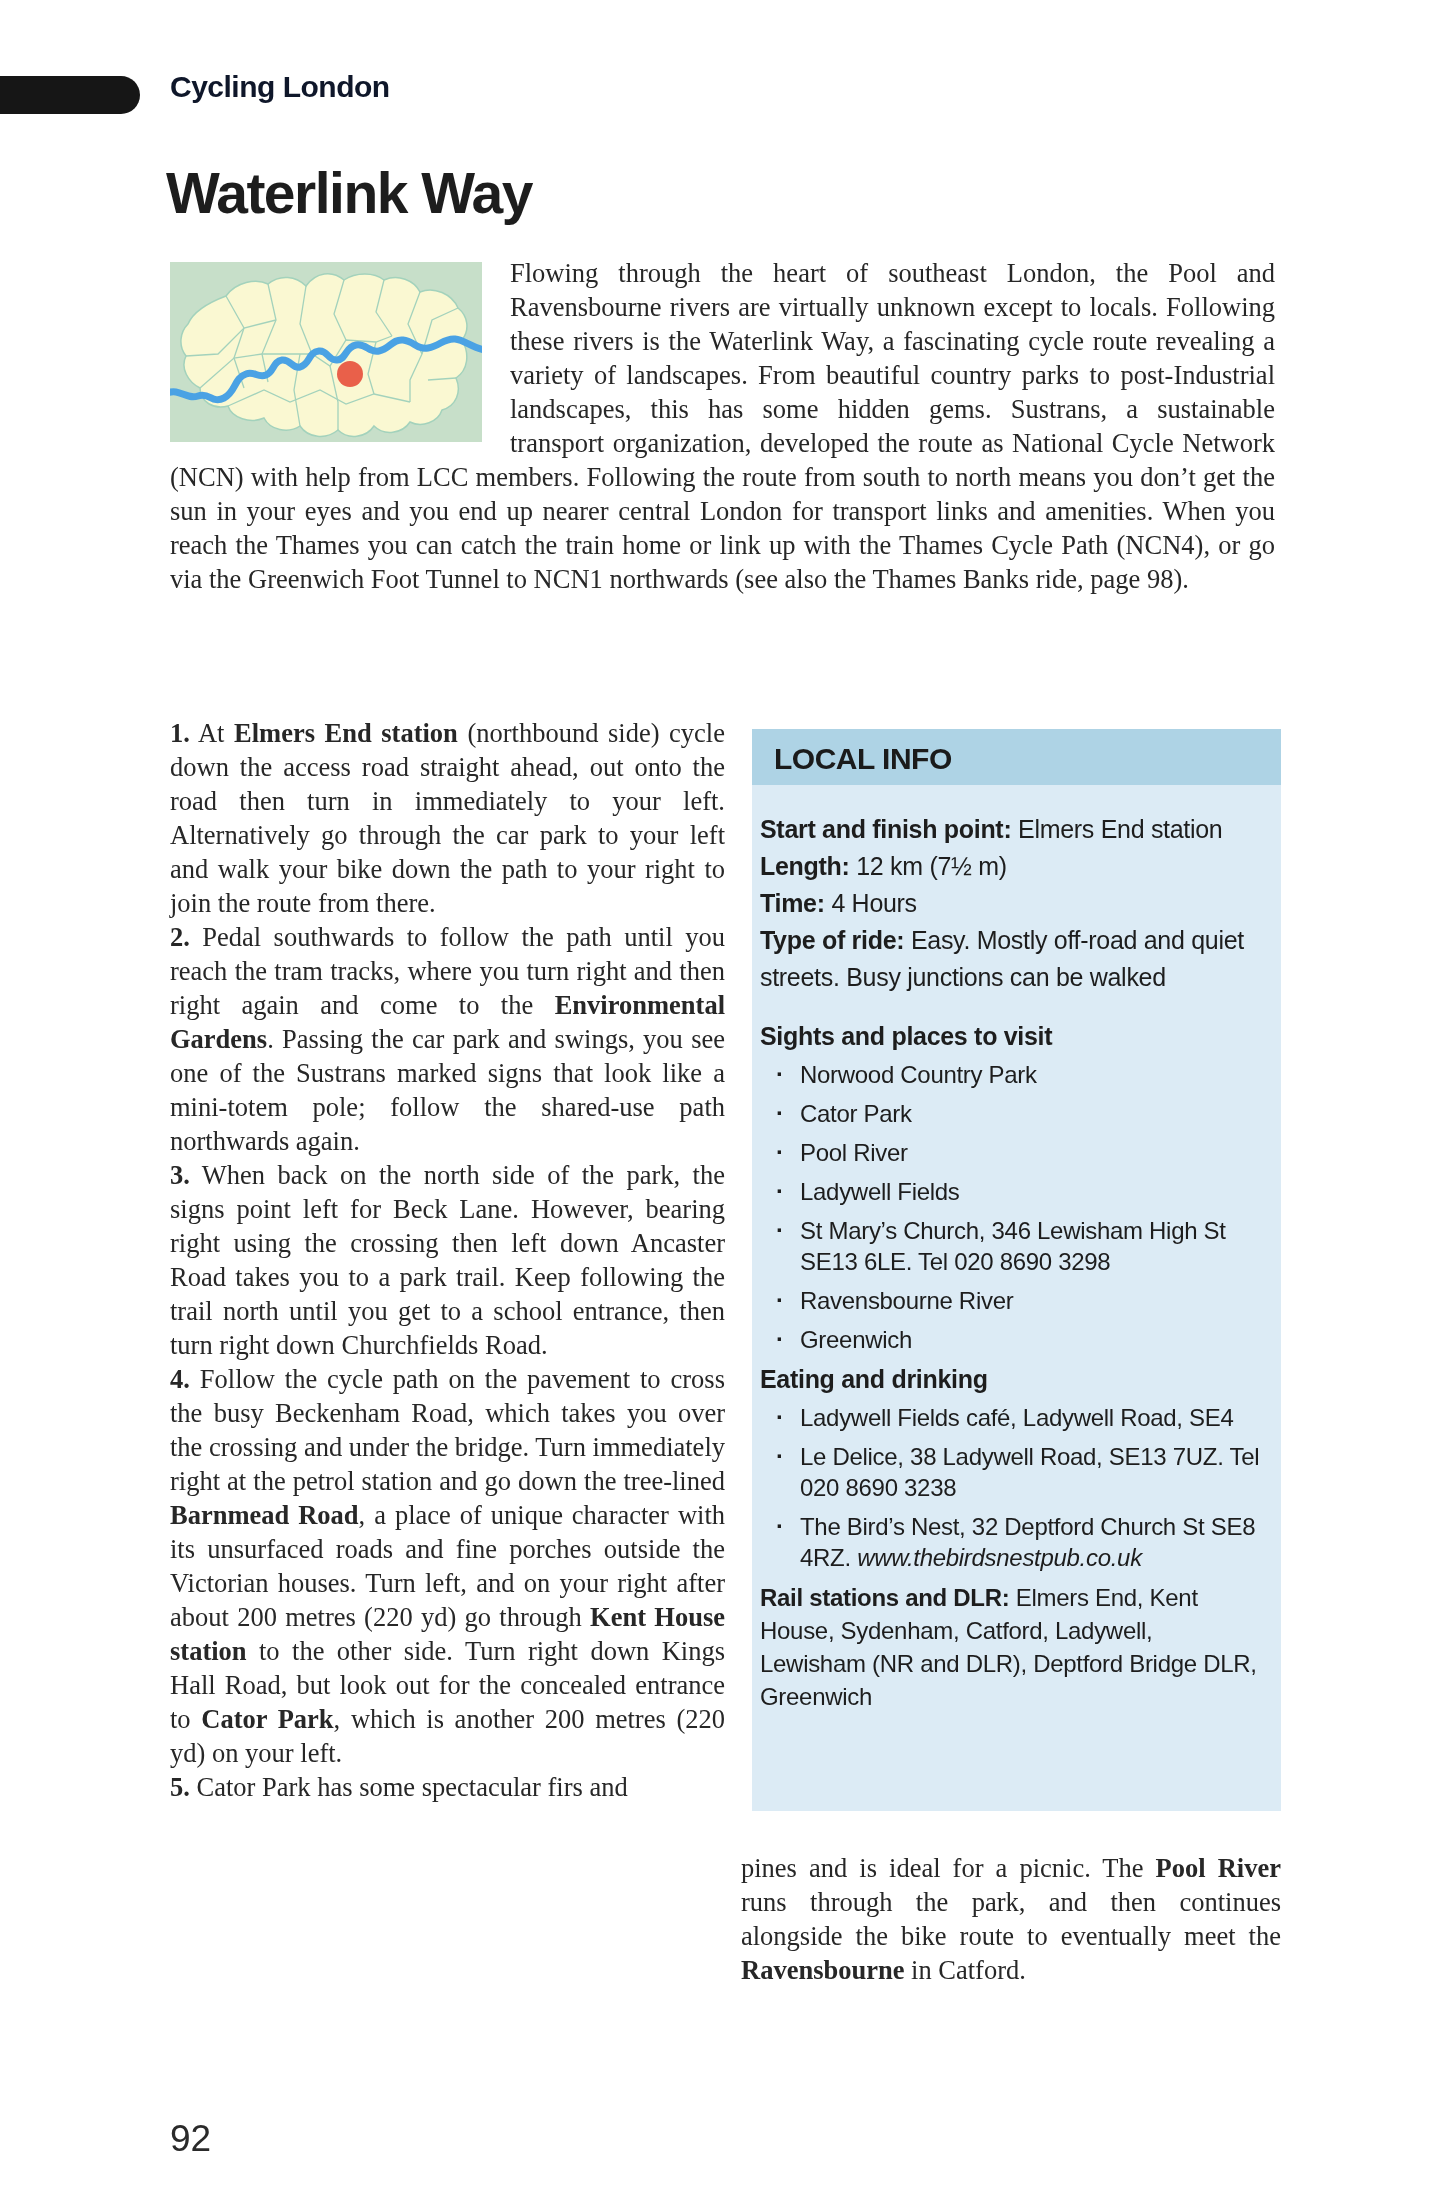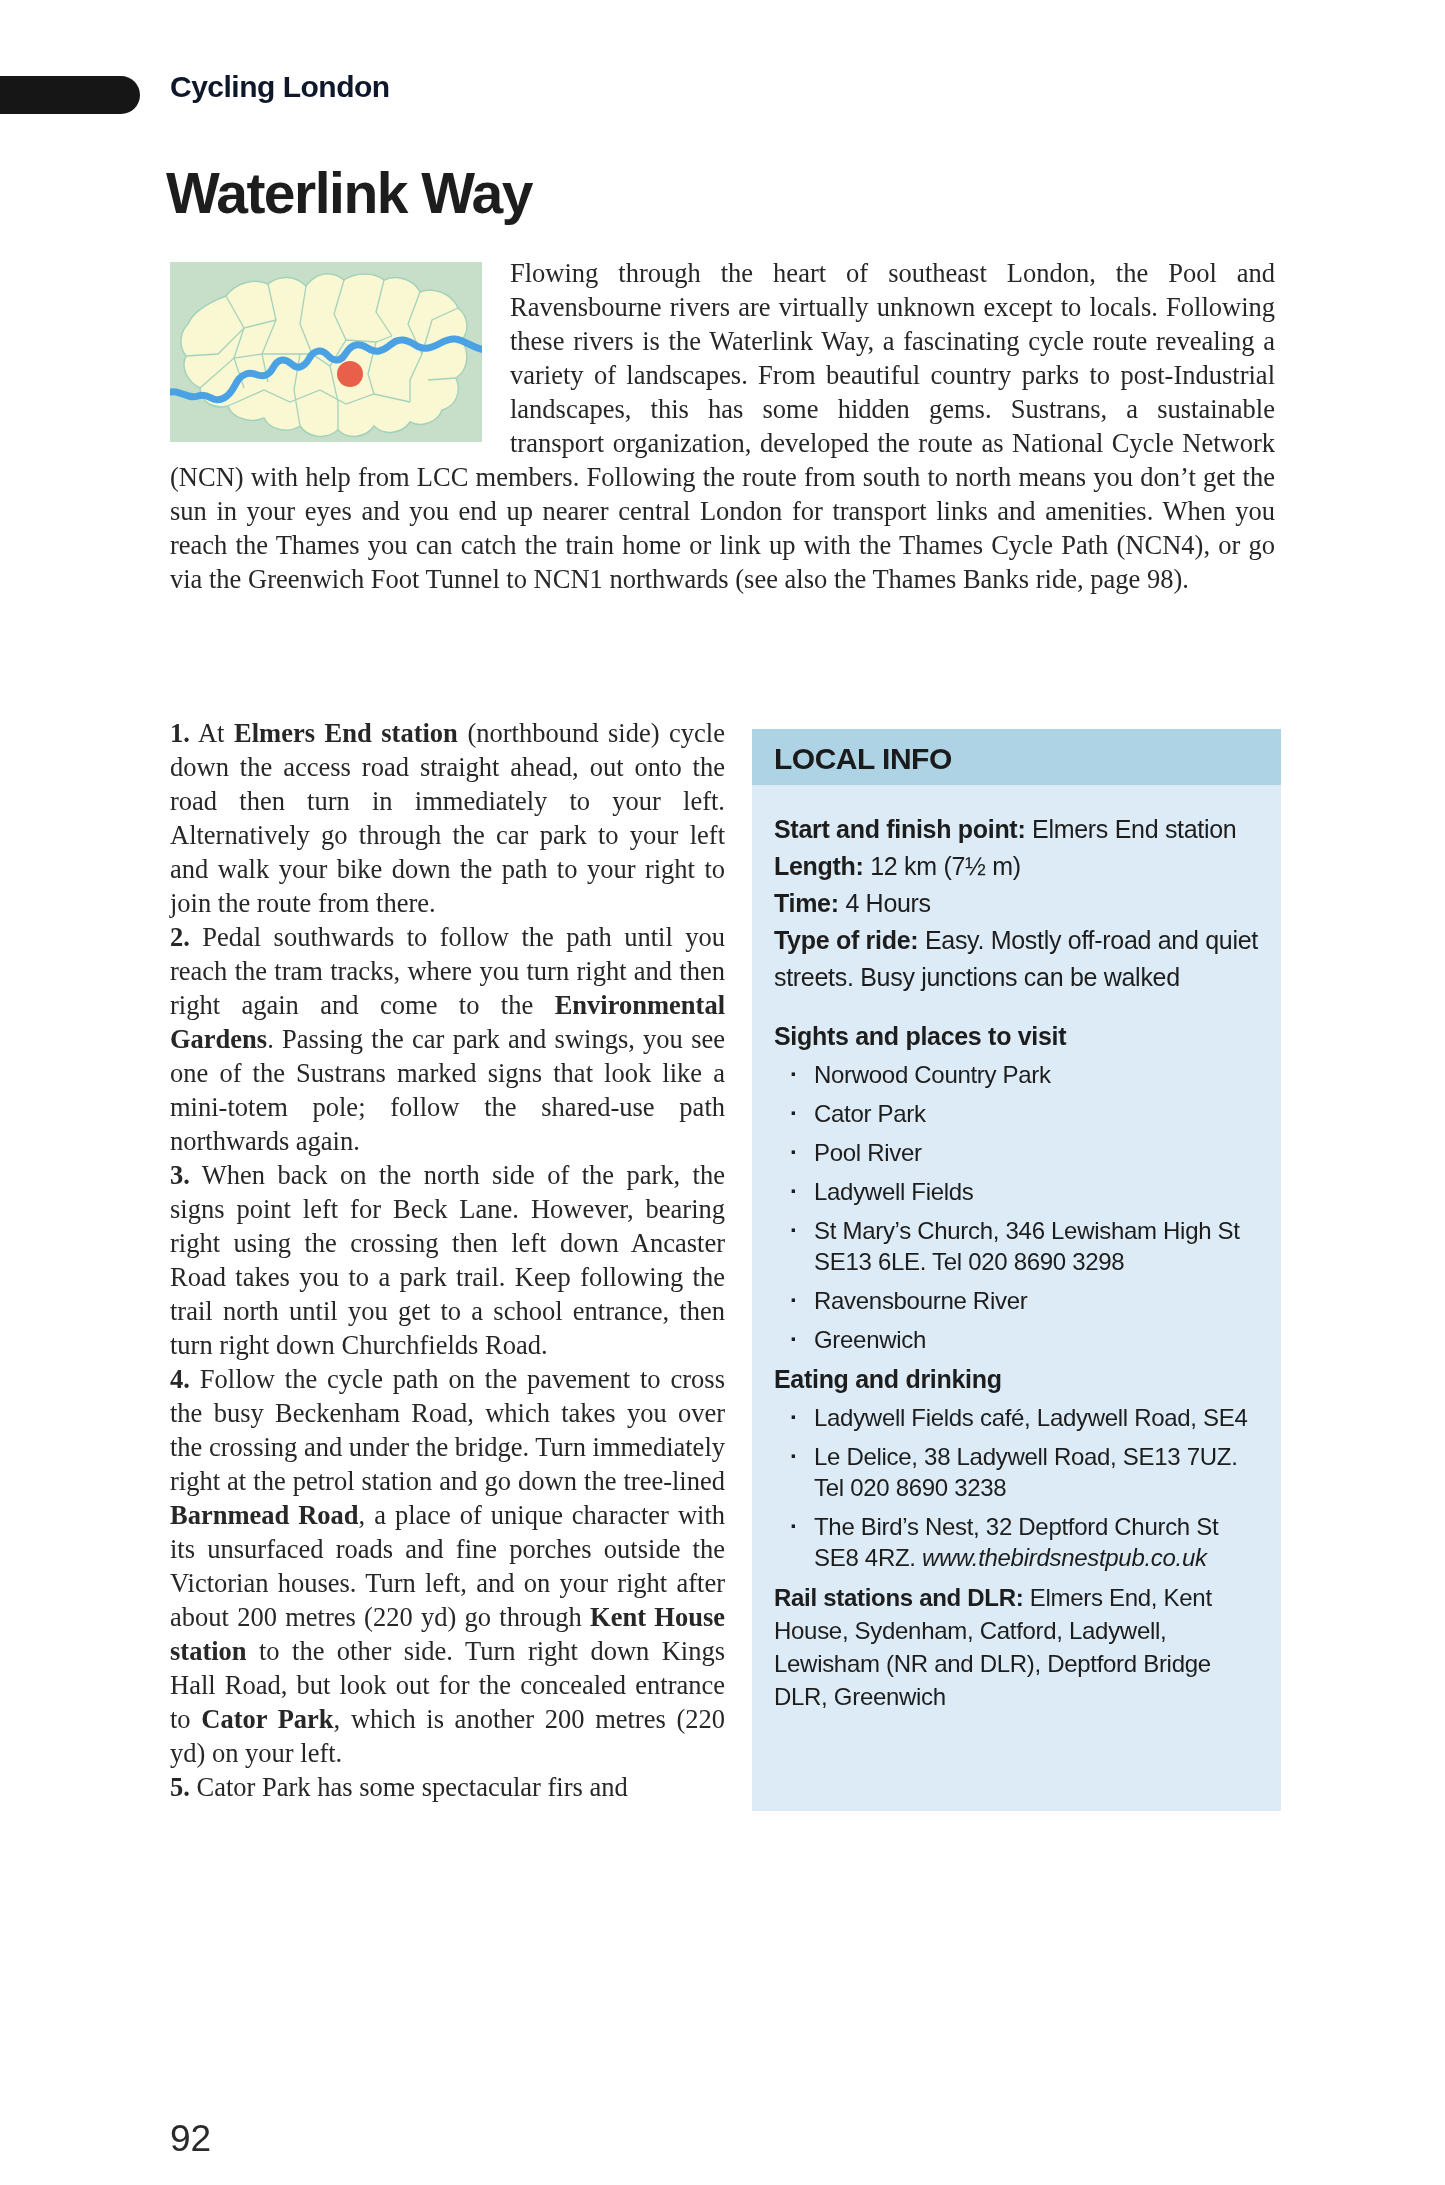--- a/index.html
+++ b/index.html
@@ -26,21 +26,21 @@
   .columns{position:absolute;left:170px;top:716px;width:1135px;display:flex;gap:16px;}
   .col-left{width:555px;}
   .col-right{width:540px;}
   .step{margin:0;}
   .after-box{margin-top:40px;}
   
   .info-box{margin-top:13px;margin-left:11px;}
   .info-header{background:#aed3e5;padding:13px 0 9px 22px;
     font-family:"Liberation Sans", sans-serif;font-weight:700;font-size:30px;
     letter-spacing:-0.5px;color:#1b1b1b;}
-  .info-body{background:#dcebf5;padding:26px 18px 98px 22px;
+  .info-body{background:#dcebf5;padding:26px 18px 98px 8px;
     font-family:"Liberation Sans", sans-serif;color:#1d1d1d;}
   .fact{margin:0;font-size:25px;line-height:37px;letter-spacing:-0.3px;}
   .fact b{letter-spacing:-0.3px;}
   .info-subhead{margin:26px 0 8px 0;font-size:25px;font-weight:700;letter-spacing:-0.3px;}
   .info-subhead.tight{margin-top:10px;}
   .info-list{list-style:none;margin:0;padding:0;}
   .info-item{position:relative;padding-left:40px;margin:0 0 8px 0;
     font-size:24px;line-height:31px;letter-spacing:-0.3px;}
   .info-item::before{content:"\00B7";position:absolute;left:16px;top:-1px;font-weight:700;}
   .rail{margin:4px 0 0 0;font-size:24px;line-height:33px;letter-spacing:-0.3px;}
@@ -117,17 +117,18 @@
             <ul class="info-list">
               <li class="info-item"><span>Ladywell Fields café, Ladywell Road, SE4</span></li>
               <li class="info-item"><span>Le Delice, 38 Ladywell Road, SE13 7UZ. Tel 020 8690 3238</span></li>
               <li class="info-item"><span>The Bird’s Nest, 32 Deptford Church St SE8 4RZ. </span><span style="font-style: italic;">www.thebirdsnestpub.co.uk</span></li>
             </ul>
           </div>
         <p class="rail"><b>Rail stations and DLR:</b> <span>Elmers End, Kent House, Sydenham, Catford, Ladywell, Lewisham (NR and DLR), Deptford Bridge DLR, Greenwich</span></p>
       </div>
     </aside>
     <div class="after-box bodytext">
+        <p class="step"><span>pines and is ideal for a picnic. The </span><span style="font-weight: bold;">Pool River</span><span> runs through the park, and then continues alongside the bike route to eventually meet the </span><span style="font-weight: bold;">Ravensbourne</span><span> in Catford.</span></p>
       </div>
   </div>
 </section>
 
 <div class="page-number">92</div>
 
 </body></html>

